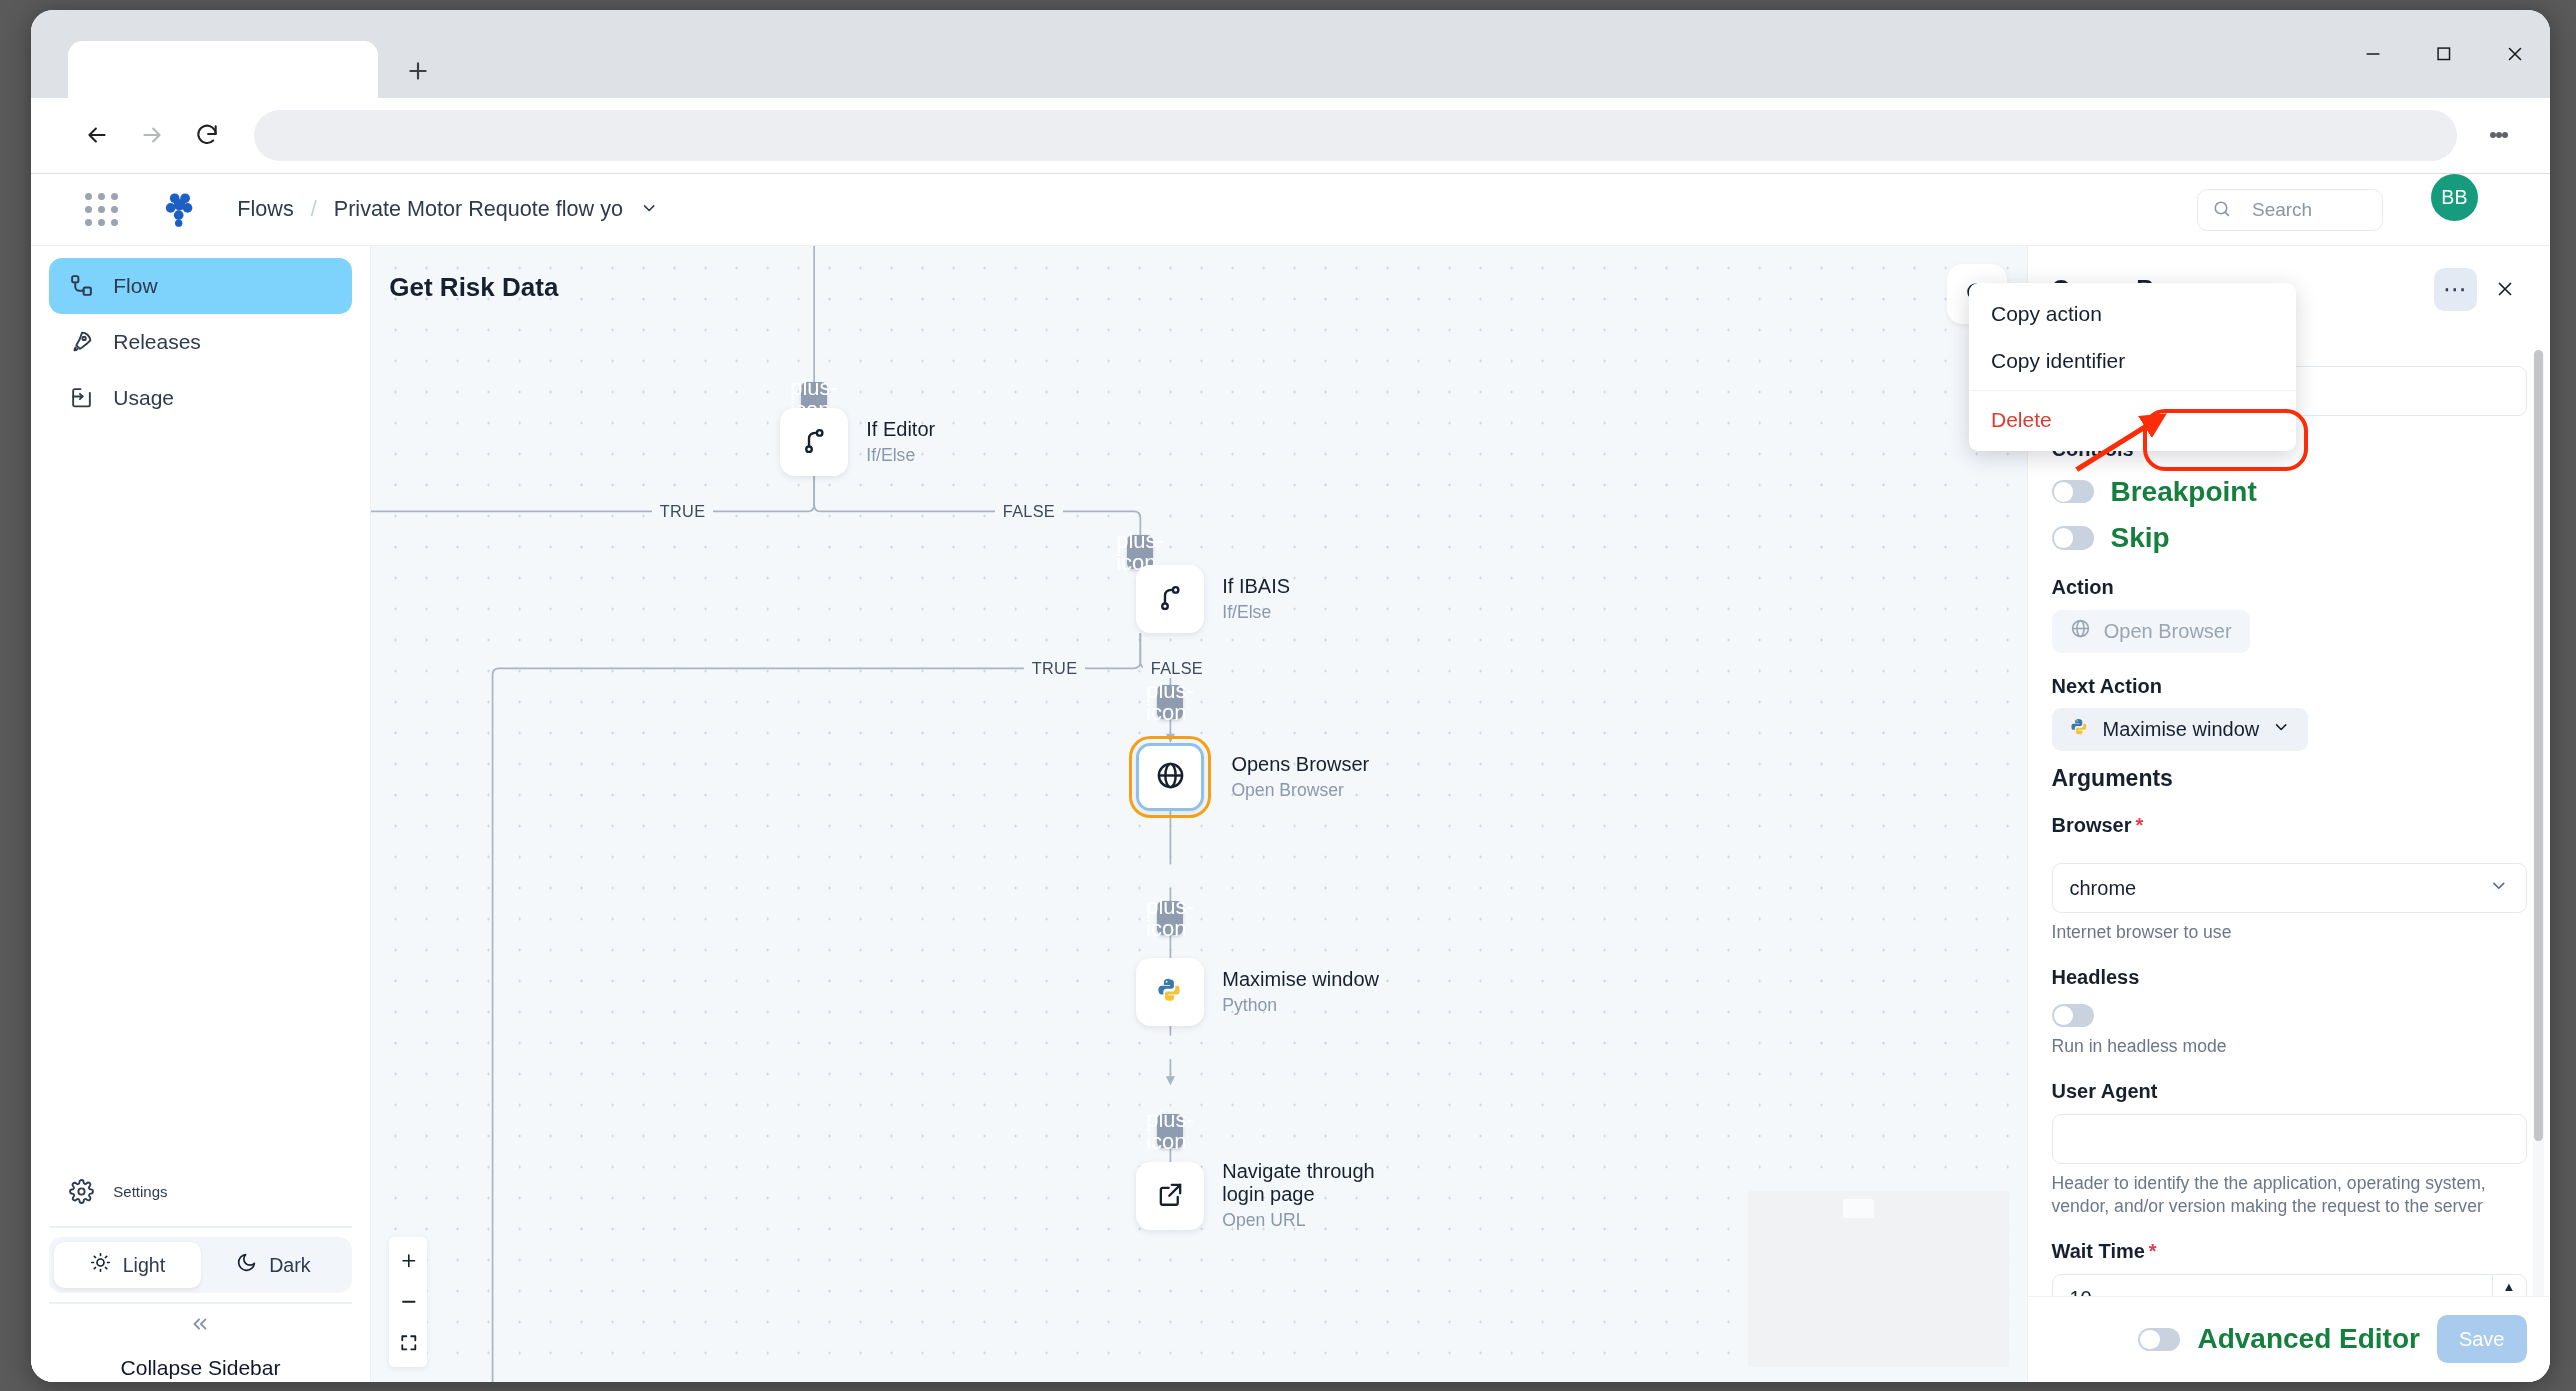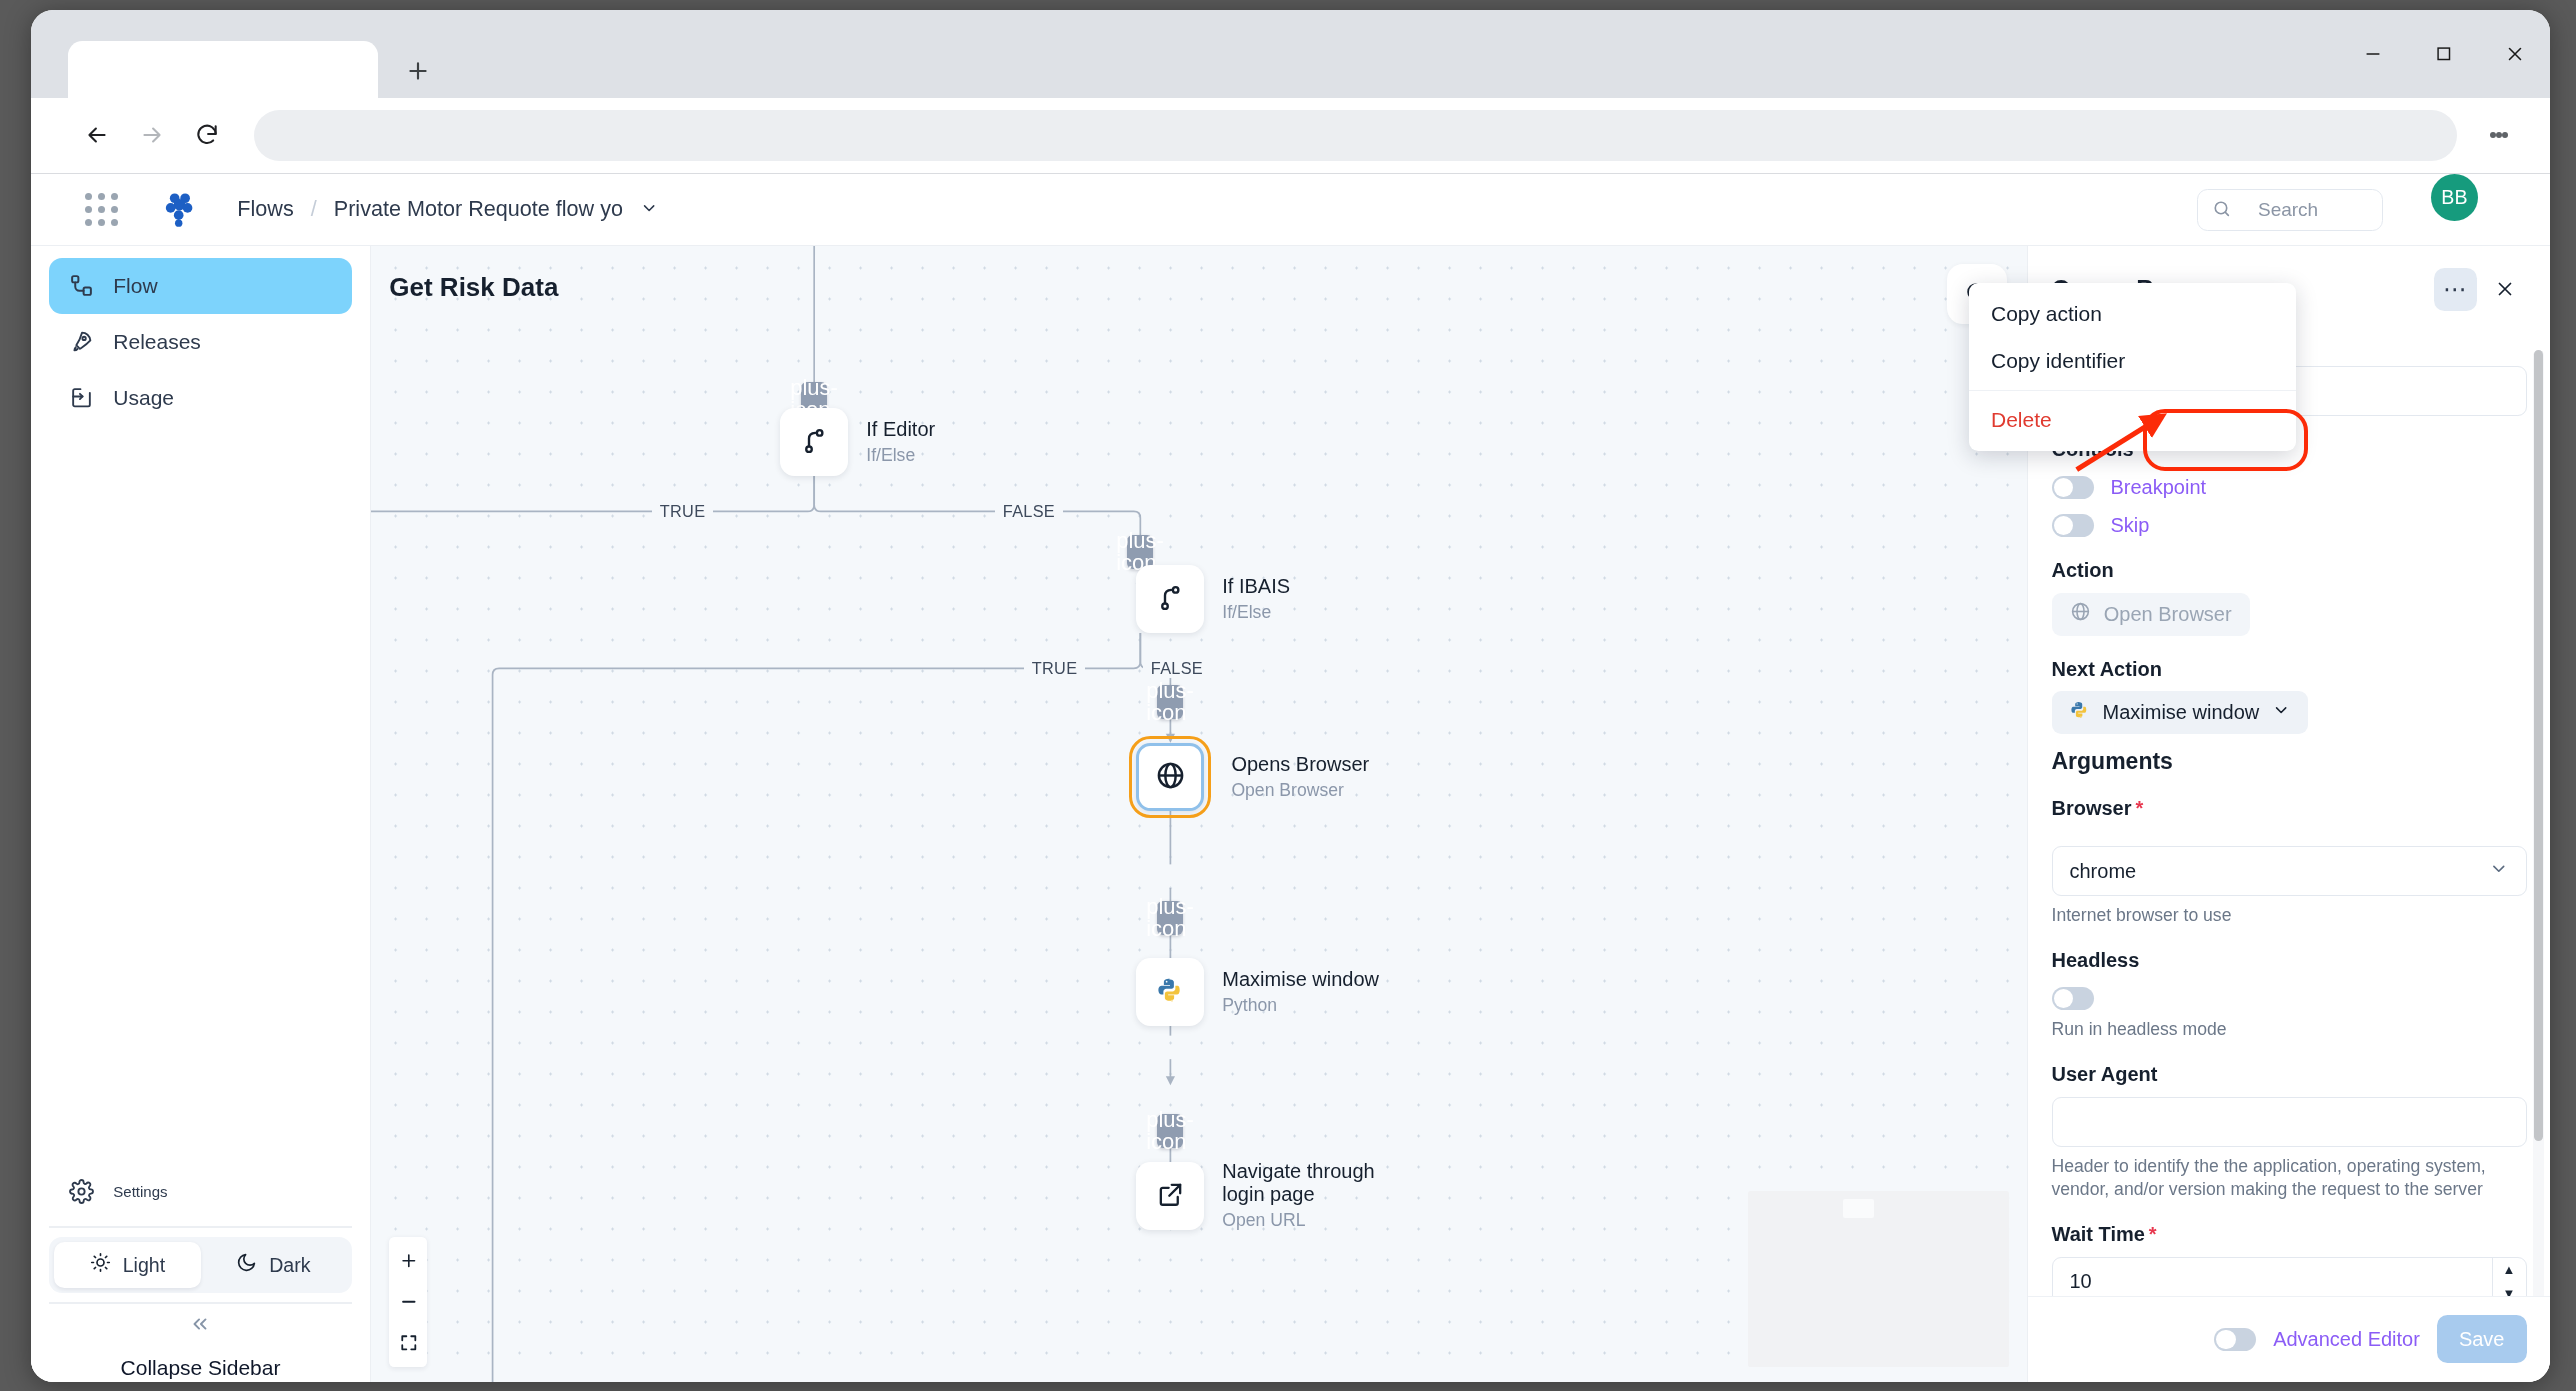--- a/index.html
+++ b/index.html
@@ -84,21 +84,21 @@
   .grid-icon i { width: 7.2px; height: 7.2px; border-radius: 50%; background: #9aa5b1; display:block; }
   .brand { margin-left: 41px; width: 41px; height: 41px; display:flex; align-items:center; justify-content:center; }
   .crumbs { margin-left: 37px; display: flex; align-items: center; gap: 0; }
   .crumb { font-size: 21.6px; color: #2e3a4d; }
   .crumb-sep { margin: 0 17px; color: #c5cdd8; font-size: 21.6px; }
   .crumb-caret { margin-left: 17px; }
   .search-box {
     position: absolute; right: 167px; top: 15px;
     width: 186px; height: 42px;
     border: 1.3px solid #e3e8ef; border-radius: 10.5px;
-    display: flex; align-items: center; gap: 26px; padding: 0 14.4px;
+    display: flex; align-items: center; gap: 20px; padding: 0 14.4px;
   }
   .search-box .ph { font-size: 19px; color: #8b95a5; }
   .avatar {
     position: absolute; right: 72px; top: 0;
     width: 47px; height: 47px; border-radius: 50%;
     background: #169b7d; color: #fff;
     display: flex; align-items: center; justify-content: center;
     font-size: 19.6px; letter-spacing: 0.3px;
   }
 
@@ -233,21 +233,21 @@
     font-size: 20px; color: #16202e; justify-content: space-between;
   }
   .helper { font-size: 17.6px; color: #6b7788; margin-top: 7.8px; line-height: 1.33; }
   .sec-head { font-size: 23px; font-weight: 700; color: #16202e; margin-top: 14px; }
 
   .toggle-row { display: flex; align-items: center; gap: 17px; margin-top: 14.4px; }
   .toggle {
     width: 42px; height: 23.5px; border-radius: 11.8px; background: #c9d3e0; position: relative; flex-shrink: 0;
   }
   .toggle i { position: absolute; left: 2px; top: 2px; width: 19.6px; height: 19.6px; border-radius: 50%; background: #fff; display:block; }
-  .toggle-lbl { font-size: 20px; color: #8b5cf6; }
+  .toggle-lbl { font-size: 28px; color: #15803d; font-weight: bold; }
 
   .action-chip {
     margin-top: 10.5px; display: inline-flex; align-items: center; gap: 13px;
     background: #f2f5f9; border-radius: 9.1px; padding: 0 18.3px; height: 43px;
     font-size: 20px; color: #9aa5b4;
   }
   .next-chip {
     margin-top: 10.5px; display: inline-flex; align-items: center; gap: 13px;
     background: #eef2f7; border-radius: 9.1px; padding: 0 17px; height: 43px;
     font-size: 20px; color: #16202e;

